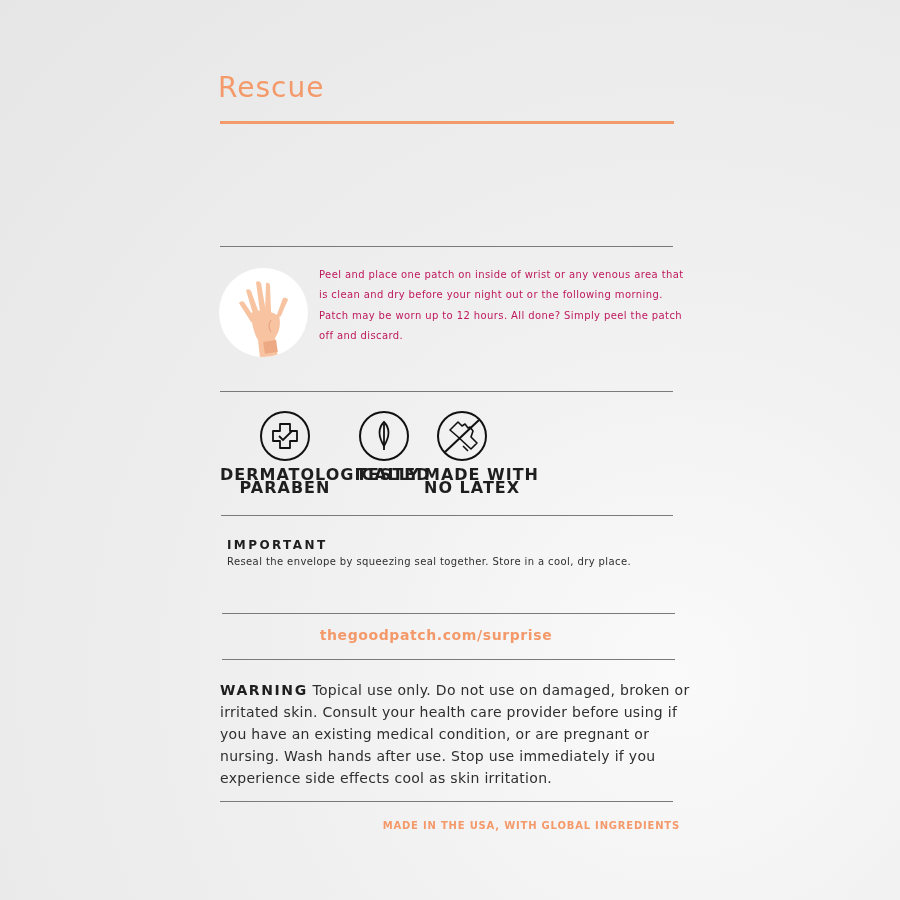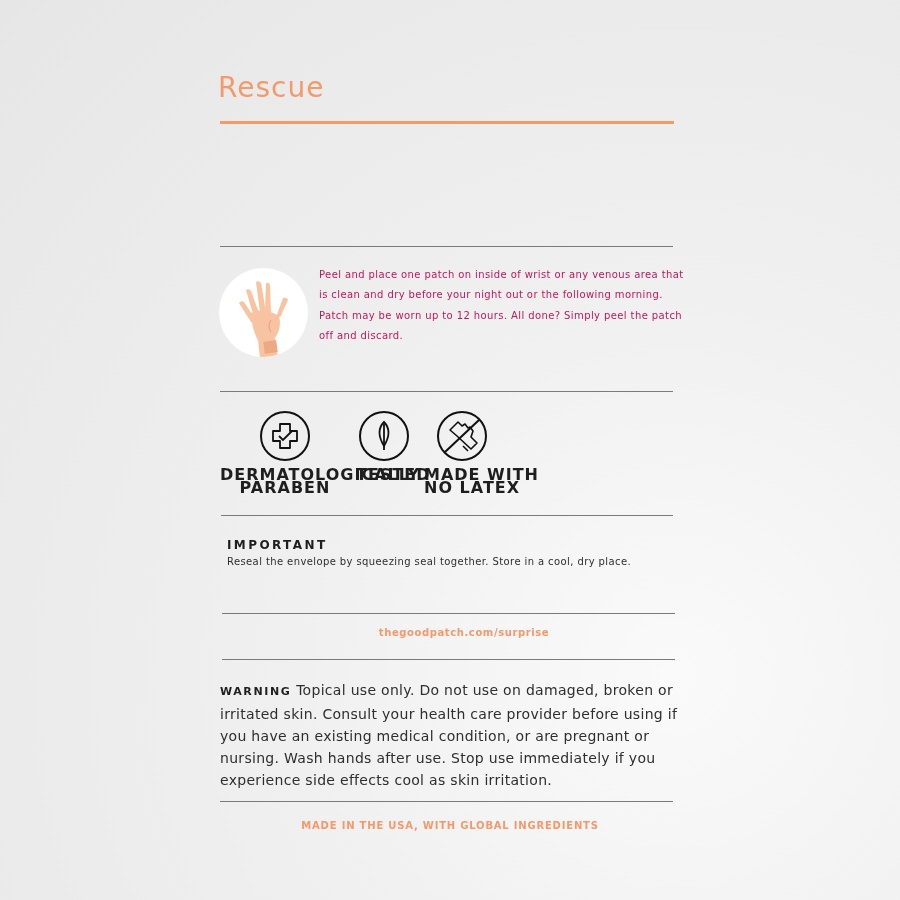--- a/index.html
+++ b/index.html
@@ -41,31 +41,31 @@
   }
   .important-head {
     position: absolute; left: 227px; top: 532px;
     font-size: 12px; font-weight: bold; letter-spacing: 2.4px; color: #1e1e1e; margin-top: 6px;
   }
   .important-body {
     position: absolute; left: 227px; top: 551px; width: 450px;
     font-size: 10px; line-height: 22px; letter-spacing: 0.4px; color: #2e2e2e;
   }
   .url {
-    position: absolute; left: 238px; width: 452px; top: 627px; text-align: center;
-    font-size: 10px; font-weight: bold; letter-spacing: 0.6px; color: #f4996a;
+    position: absolute; left: 210px; width: 452px; top: 627px; text-align: center;
+    font-size: 14px; font-weight: bold; letter-spacing: 0.6px; color: #f4996a;
     text-decoration: none;
   }
   .warning {
     position: absolute; left: 220px; top: 679px; width: 472px;
     font-size: 14px; line-height: 22px; letter-spacing: 0.3px; color: #2e2e2e;
   }
-  .warning .wlabel { font-weight: bold; letter-spacing: 1.6px; font-size: 11px; color: #1e1e1e; }
+  .warning .wlabel { font-weight: bold; letter-spacing: 1.6px; font-size: 14px; color: #1e1e1e; }
   .footer {
-    position: absolute; left: 220px; width: 460px; top: 820px; text-align: center;
+    position: absolute; left: 220px; width: 460px; top: 820px; text-align: right;
     font-size: 10px; font-weight: bold; letter-spacing: 0.8px; color: #f4996a;
   }
 </style>
 </head>
 <body>
 
 <div class="page">
 
   <h1 class="title">Rescue</h1>
   <div class="title-rule"></div>

